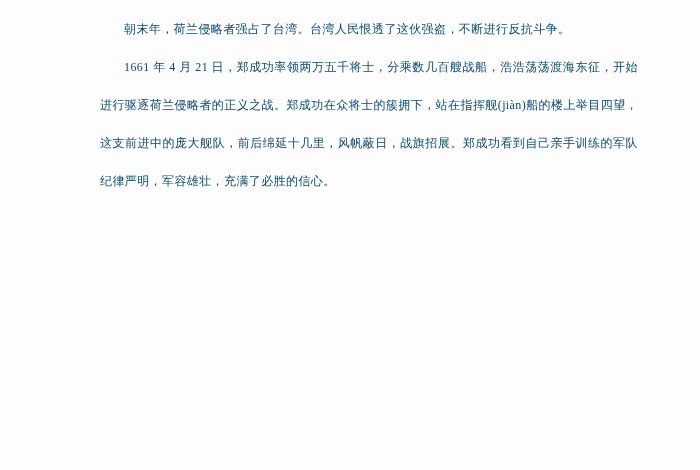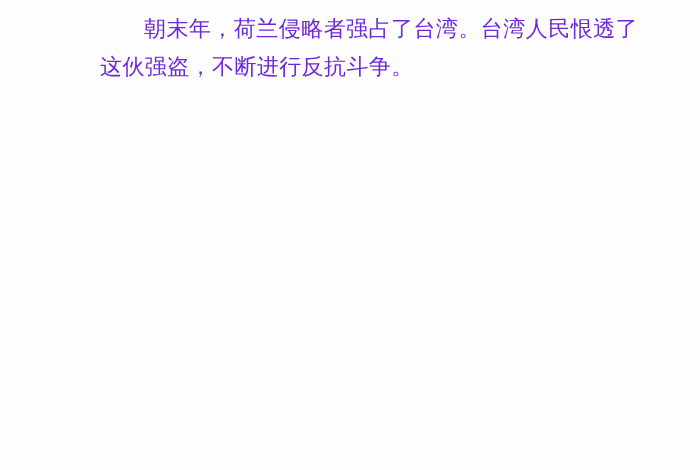--- a/index.html
+++ b/index.html
@@ -15,37 +15,38 @@
   }
   .page {
     position: relative;
     width: 700px;
     height: 470px;
     background: #fdfdfd;
     box-sizing: border-box;
     padding: 10px 62px 0 100px;
   }
   .doc-body {
-    font-size: 22px;
+    font-size: 12px;
     line-height: 38px;
-    color: #6d28d9;
+    color: #0c4a6e;
     text-align: justify;
     text-justify: inter-ideograph;
     letter-spacing: 0.4px;
   }
   .para {
     margin: 0;
     padding: 0;
     text-indent: 2em;
     text-align: justify;
   }
   .para + .para {
     margin-top: 0px;
   }
 </style>
 </head>
 <body>
 
 <div class="page">
   <div class="doc-body">
     <p class="para">朝末年，荷兰侵略者强占了台湾。台湾人民恨透了这伙强盗，不断进行反抗斗争。</p>
+    <p class="para">1661 年 4 月 21 日，郑成功率领两万五千将士，分乘数几百艘战船，浩浩荡荡渡海东征，开始进行驱逐荷兰侵略者的正义之战。郑成功在众将士的簇拥下，站在指挥舰(jiàn)船的楼上举目四望，这支前进中的庞大舰队，前后绵延十几里，风帆蔽日，战旗招展。郑成功看到自己亲手训练的军队纪律严明，军容雄壮，充满了必胜的信心。</p>
   </div>
 </div>
 
 </body></html>

